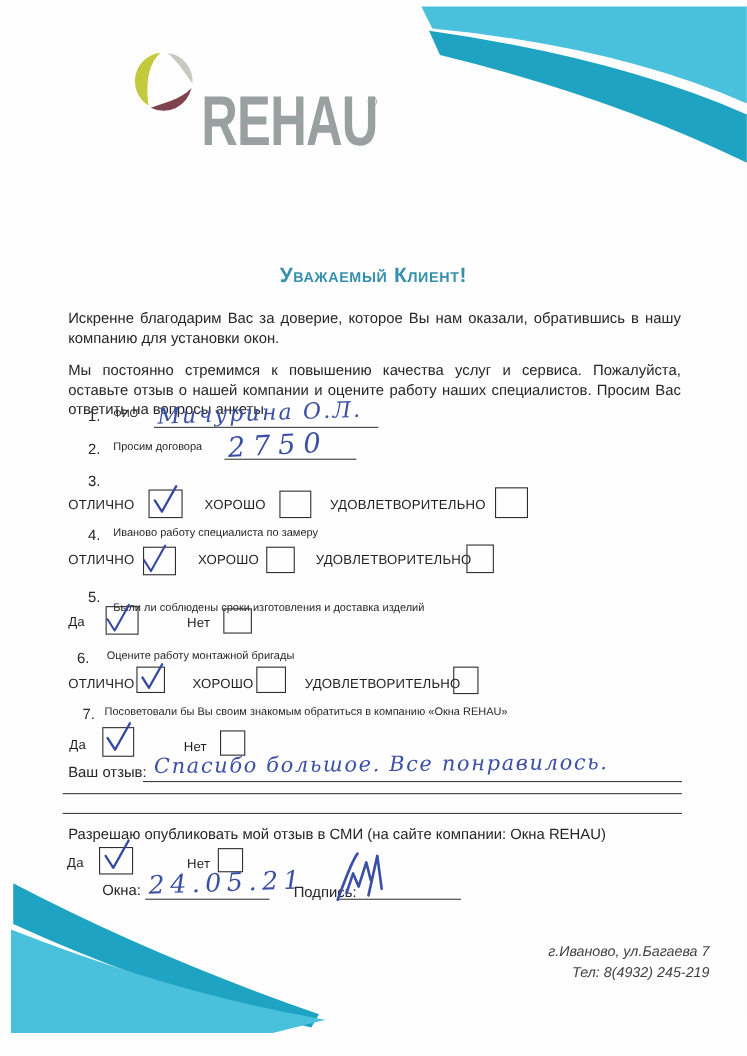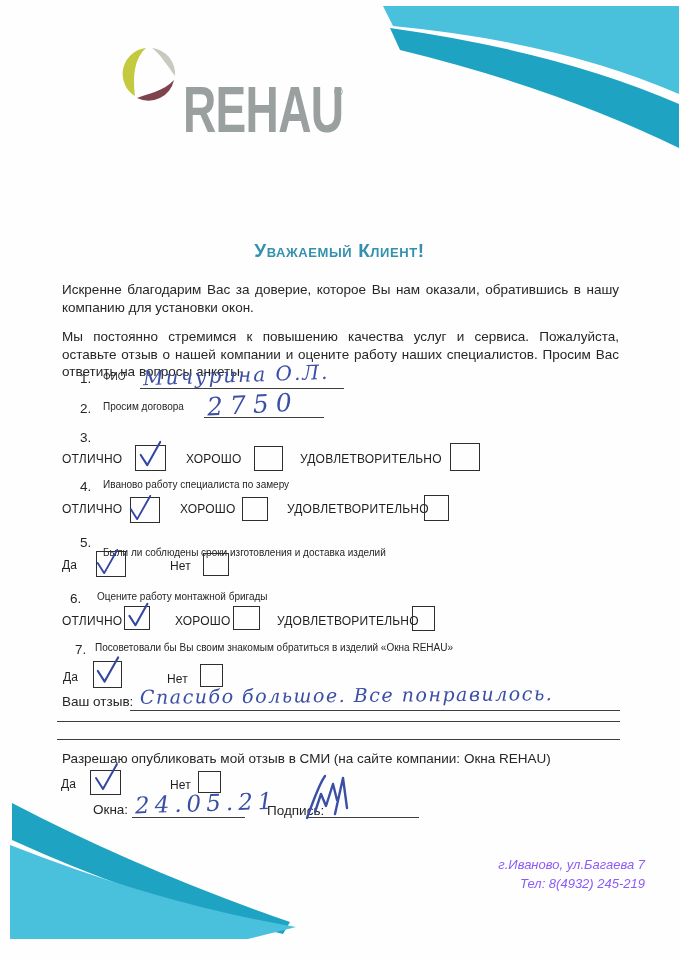--- a/index.html
+++ b/index.html
@@ -13,21 +13,21 @@
   .opt{font-size:12px;letter-spacing:.2px;color:#1f1f1f;}
   .box{position:absolute;border:1.6px solid #2e2e2e;background:transparent;box-sizing:border-box;}
   .fline{position:absolute;border-top:1.6px solid #3e3e3e;height:0;}
   .hw{position:absolute;font-family:"DejaVu Serif",serif;font-style:italic;color:#3a4fa5;white-space:nowrap;}
   .check{position:absolute;overflow:visible;}
   #title{left:0;top:240px;width:100%;text-align:center;font-variant:small-caps;
          font-weight:bold;font-size:19px;letter-spacing:.6px;color:#3391ae;}
   #brand{left:183px;top:83px;height:54px;line-height:54px;font-weight:bold;font-size:64px;
          letter-spacing:-1px;color:#9aa09f;transform:scaleX(.72);transform-origin:left center;}
   #brand-reg{left:334px;top:85px;font-size:12px;font-weight:bold;color:#9aa09f;}
-  #footer{right:34px;top:855px;text-align:right;font-style:italic;font-size:13px;line-height:19px;color:#8b5cf6;}
+  #footer{right:34px;top:855px;text-align:right;font-style:italic;font-size:13px;line-height:19px;color:#404040;}
 </style>
 </head>
 <body>
 
 <div id="page">
 
   <svg class="abs" style="left:375px;top:0;width:304px;height:160px;" viewBox="0 0 304 160">
     <path d="M8,6 L304,6 L304,94 Q185,42 18,26 Z" fill="#49c0dc"></path>
     <path d="M15,28 Q185,52 304,104 L304,148 Q181,88 25,50 Z" fill="#1ea4c2"></path>
   </svg>
@@ -98,21 +98,21 @@
   <div class="box" style="left:124px;top:606px;width:26px;height:24px;"></div>
   <svg class="check" style="left:126px;top:600px;width:24px;height:30px;" viewBox="0 0 28 34">
     <polyline points="4,18 11,29 25,4" fill="none" stroke="#3246a2" stroke-width="2.4" stroke-linecap="round" stroke-linejoin="round"></polyline>
   </svg>
   <div class="abs opt" style="left:175px;top:614px;">ХОРОШО</div>
   <div class="box" style="left:233px;top:606px;width:27px;height:24px;"></div>
   <div class="abs opt" style="left:277px;top:614px;">УДОВЛЕТВОРИТЕЛЬНО</div>
   <div class="box" style="left:412px;top:606px;width:23px;height:25px;"></div>
 
   <div class="abs qnum" style="left:75px;top:642px;">7.</div>
-  <div class="abs qlabel" style="left:95px;top:642px;">Посоветовали бы Вы своим знакомым обратиться в изделий «Окна REHAU»</div>
+  <div class="abs qlabel" style="left:95px;top:642px;">Посоветовали бы Вы своим знакомым обратиться в компанию «Окна REHAU»</div>
   <div class="abs opt" style="left:63px;top:670px;">Да</div>
   <div class="box" style="left:93px;top:661px;width:29px;height:27px;"></div>
   <svg class="check" style="left:94px;top:652px;width:27px;height:36px;" viewBox="0 0 28 34">
     <polyline points="4,18 11,29 25,4" fill="none" stroke="#3246a2" stroke-width="2.2" stroke-linecap="round" stroke-linejoin="round"></polyline>
   </svg>
   <div class="abs opt" style="left:167px;top:672px;">Нет</div>
   <div class="box" style="left:200px;top:664px;width:23px;height:23px;"></div>
 
   <div class="abs txt" style="left:62px;top:693px;">Ваш отзыв:</div>
   <div class="fline" style="left:130px;top:710px;width:490px;"></div>

